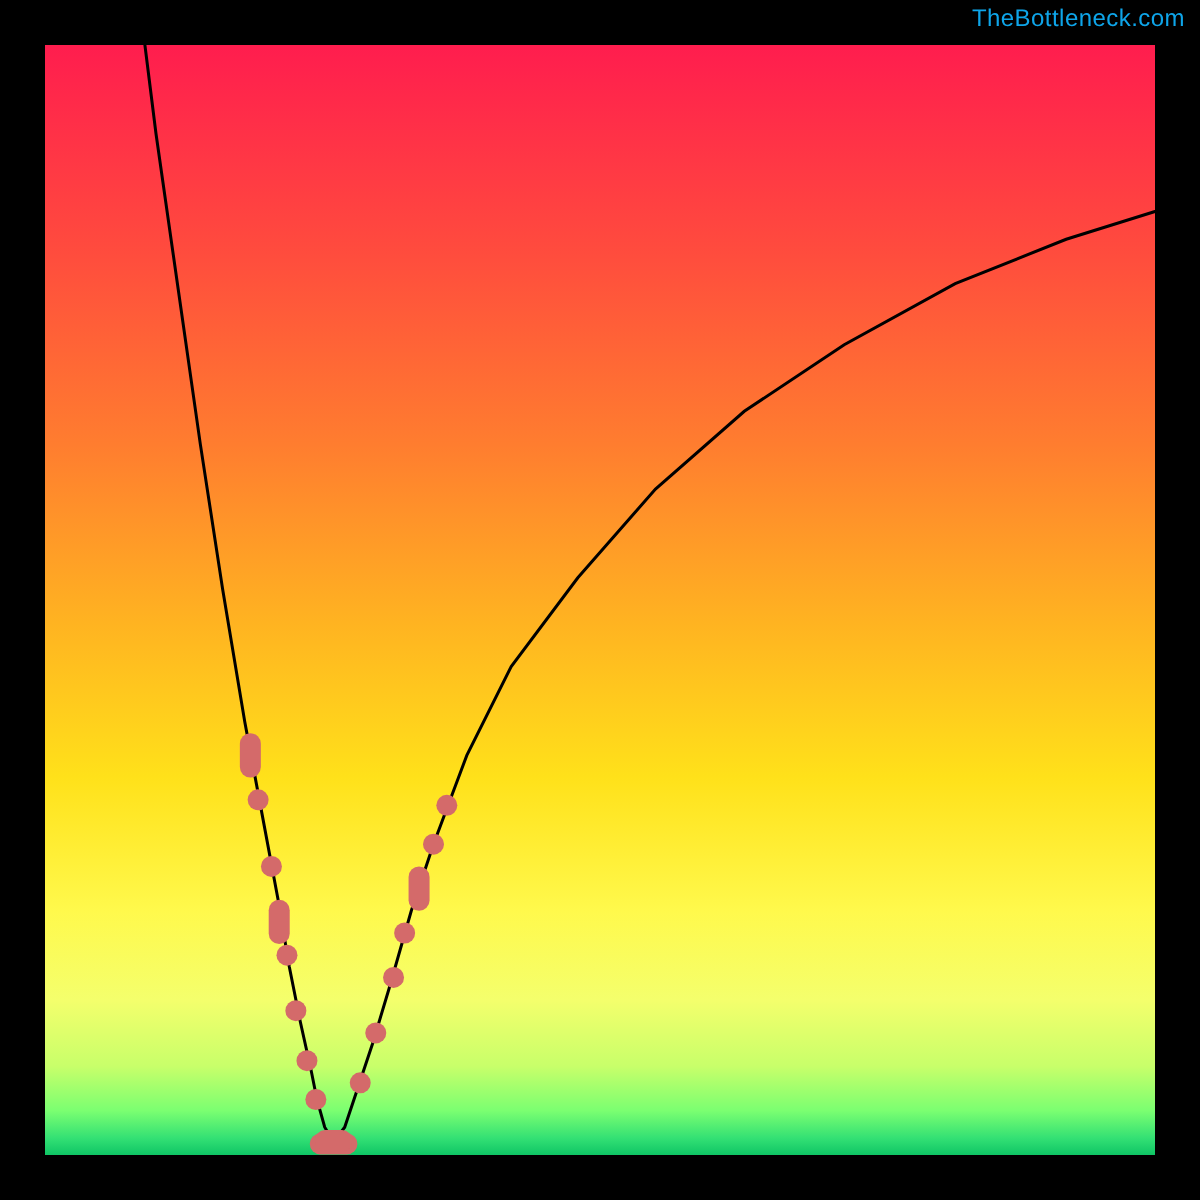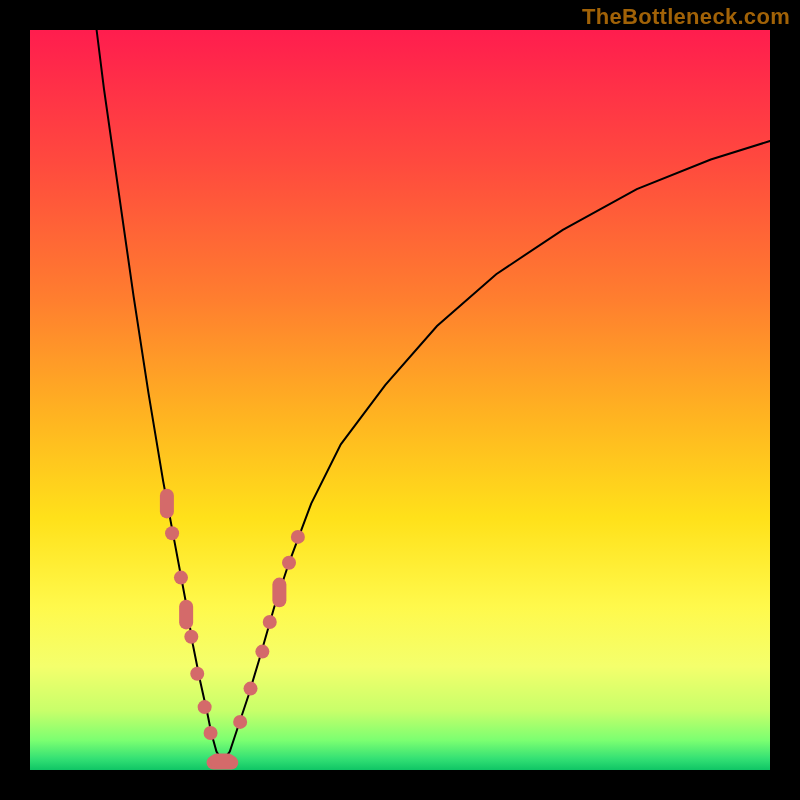--- a/index.html
+++ b/index.html
@@ -22,23 +22,23 @@
     left: 30px;
     top: 30px;
     width: 740px;  
     height: 740px;
     
   }
   .watermark {
     position: absolute;
     top: 4px;
     right: 10px;
-    color: #a16207;
-    font-size: 22px;
-    font-weight: 700;
+    color: #0ea5e9;
+    font-size: 16px;
+    font-weight: 400;
     letter-spacing: 0.3px;
     user-select: none;
   }
   svg.curve {
     position: absolute;
     left: 0;
     top: 0;
     width: 740px;
     height: 740px;
     overflow: visible;

